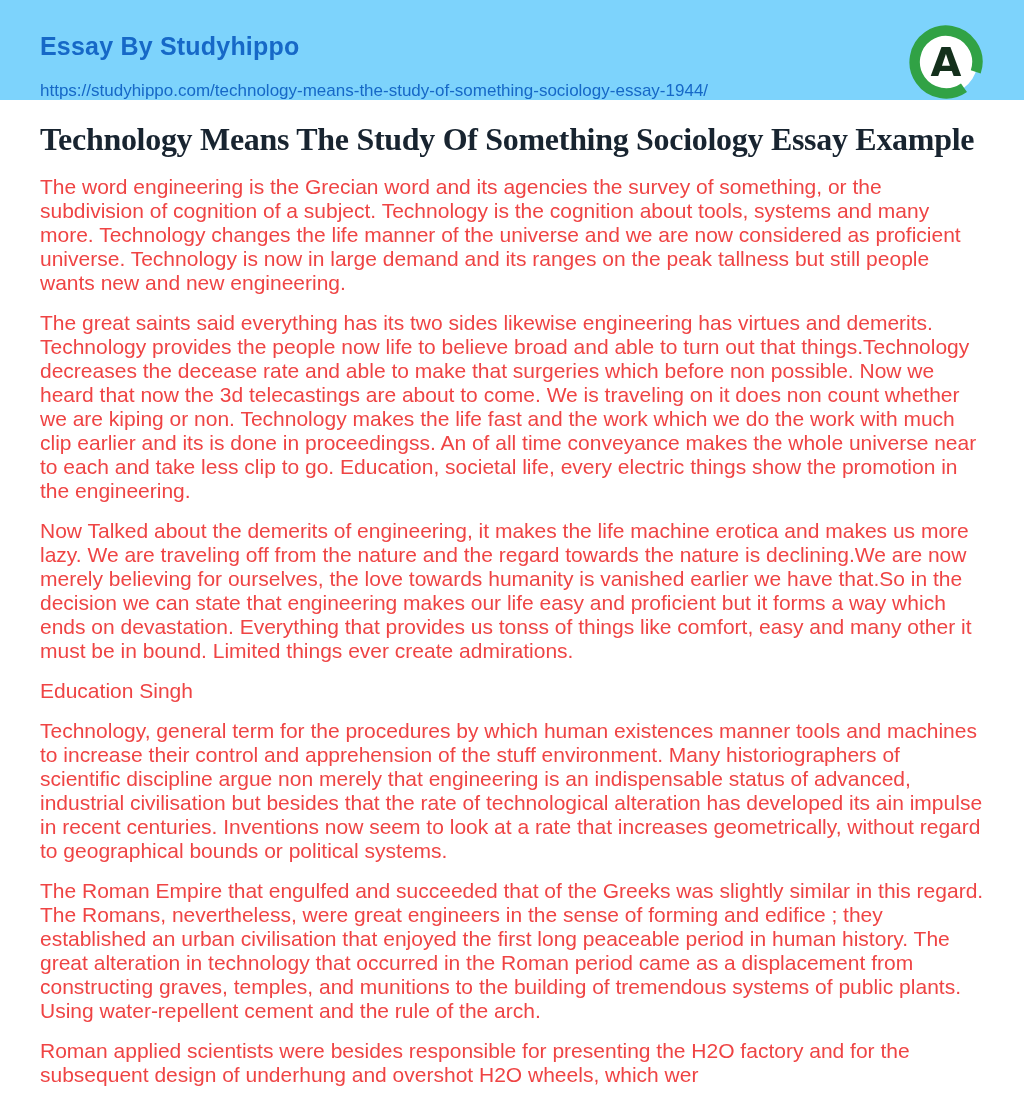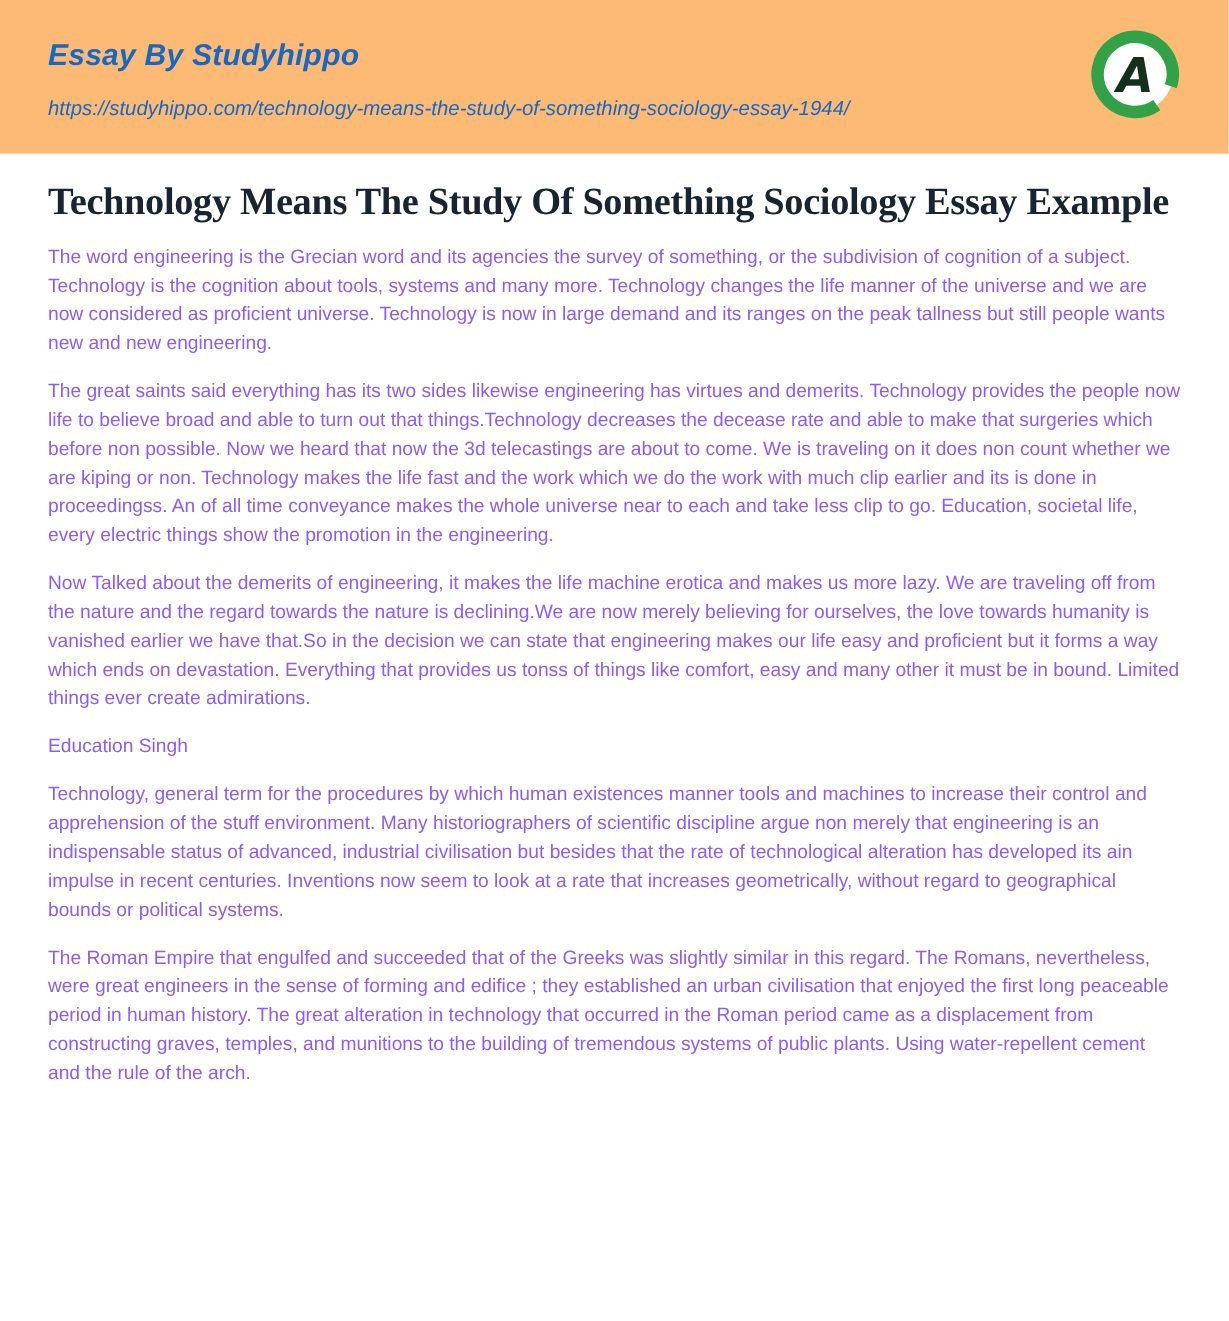--- a/index.html
+++ b/index.html
@@ -10,24 +10,23 @@
   }
   body {
     height: 1101px;
     overflow: hidden;
     position: relative;
   }
 
   
   .page-header {
     position: relative;
-    background: #fdba74;
+    background: #7dd3fc;
     padding: 32px 40px 28px 40px;
-    height: 128px;
-    font-style: italic;
+    height: 100px;
   }
   .site-title {
     color: #1668c7;
     font-size: 25px;
     font-weight: 700;
     letter-spacing: 0.2px;
     margin-bottom: 20px;
   }
   .source-link {
     color: #1668c7;
@@ -52,22 +51,22 @@
   .article-title {
     font-family: Liberation Serif, serif;
     color: #182430;
     font-size: 32px;
     line-height: 35px;
     font-weight: 700;
     letter-spacing: -0.3px;
     margin-bottom: 18px;
   }
   .article p {
-    color: #8b5cf6;
-    font-size: 16px;
+    color: #ef4444;
+    font-size: 21px;
     line-height: 24px;
     margin-bottom: 16px;
   }
 </style>
 </head>
 <body>
 
 <header class="page-header">
   <div class="site-title">Essay By Studyhippo</div>
   <a class="source-link" href="#">https://studyhippo.com/technology-means-the-study-of-something-sociology-essay-1944/</a>
@@ -82,13 +81,14 @@
 
 <main class="article">
   <h1 class="article-title">Technology Means The Study Of Something Sociology Essay Example</h1>
 
   <p>The word engineering is the Grecian word and its agencies the survey of something, or the subdivision of cognition of a subject. Technology is the cognition about tools, systems and many more. Technology changes the life manner of the universe and we are now considered as proficient universe. Technology is now in large demand and its ranges on the peak tallness but still people wants new and new engineering.</p>
   <p>The great saints said everything has its two sides likewise engineering has virtues and demerits. Technology provides the people now life to believe broad and able to turn out that things.Technology decreases the decease rate and able to make that surgeries which before non possible. Now we heard that now the 3d telecastings are about to come. We is traveling on it does non count whether we are kiping or non. Technology makes the life fast and the work which we do the work with much clip earlier and its is done in proceedingss. An of all time conveyance makes the whole universe near to each and take less clip to go. Education, societal life, every electric things show the promotion in the engineering.</p>
   <p>Now Talked about the demerits of engineering, it makes the life machine erotica and makes us more lazy. We are traveling off from the nature and the regard towards the nature is declining.We are now merely believing for ourselves, the love towards humanity is vanished earlier we have that.So in the decision we can state that engineering makes our life easy and proficient but it forms a way which ends on devastation. Everything that provides us tonss of things like comfort, easy and many other it must be in bound. Limited things ever create admirations.</p>
   <p>Education Singh</p>
   <p>Technology, general term for the procedures by which human existences manner tools and machines to increase their control and apprehension of the stuff environment. Many historiographers of scientific discipline argue non merely that engineering is an indispensable status of advanced, industrial civilisation but besides that the rate of technological alteration has developed its ain impulse in recent centuries. Inventions now seem to look at a rate that increases geometrically, without regard to geographical bounds or political systems.</p>
   <p>The Roman Empire that engulfed and succeeded that of the Greeks was slightly similar in this regard. The Romans, nevertheless, were great engineers in the sense of forming and edifice ; they established an urban civilisation that enjoyed the first long peaceable period in human history. The great alteration in technology that occurred in the Roman period came as a displacement from constructing graves, temples, and munitions to the building of tremendous systems of public plants. Using water-repellent cement and the rule of the arch.</p>
+  <p>Roman applied scientists were besides responsible for presenting the H2O factory and for the subsequent design of underhung and overshot H2O wheels, which wer</p>
 </main>
 
 </body></html>

